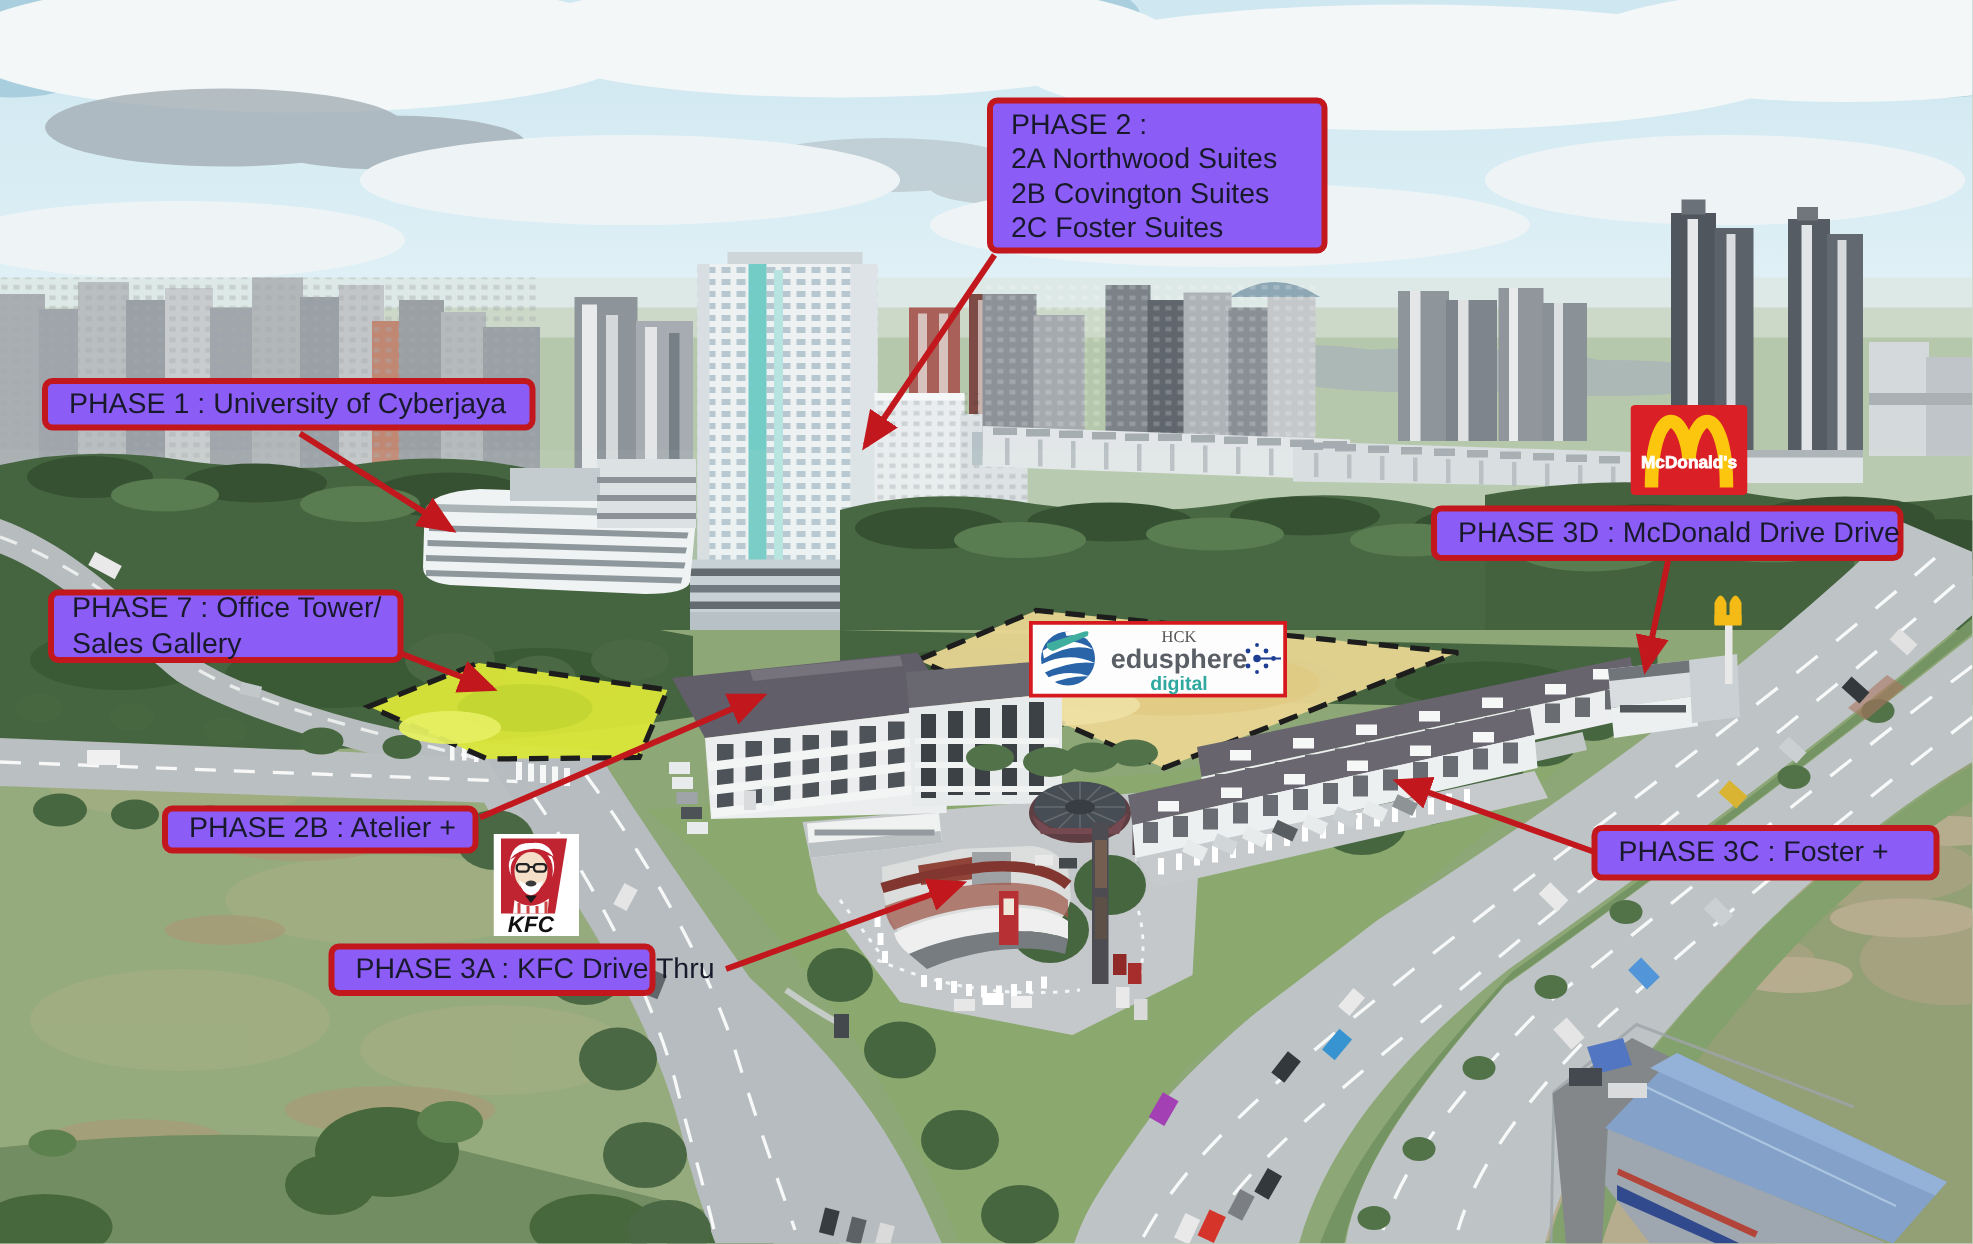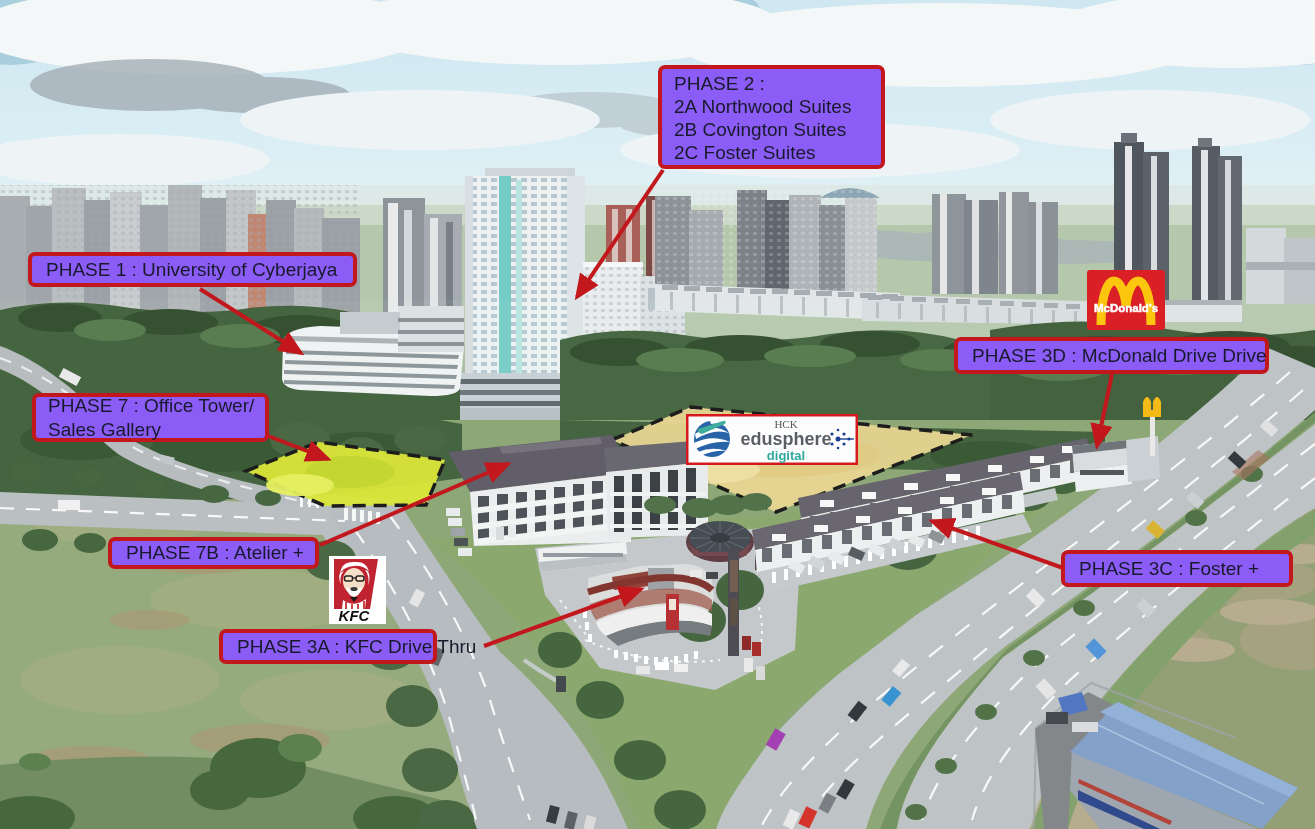--- a/index.html
+++ b/index.html
@@ -772,21 +772,21 @@
 <div class="lbl" style="left:658px;top:65px;width:227px;height:104px;padding:3px 12px;align-items:flex-start;line-height:23px;">
       <div>PHASE 2 :<br>2A Northwood Suites<br>2B Covington Suites<br>2C Foster Suites</div>
     </div>
 
 <div class="lbl" style="left:28px;top:252px;width:329px;height:35px;padding:4px 14px;">PHASE 1 : University of Cyberjaya</div>
 
 <div class="lbl" style="left:8px;top:393px;width:237px;height:49px;padding:0 12px;margin-left:24px;">
       <div>PHASE 7 : Office Tower/<br>Sales Gallery</div>
     </div>
 
-<div class="lbl" style="left:108px;top:537px;width:211px;height:32px;padding:0 14px;">PHASE 7B : Atelier +</div>
+<div class="lbl" style="left:108px;top:537px;width:211px;height:32px;padding:0 14px;">PHASE 2B : Atelier +</div>
 
 <div class="lbl" style="left:219px;top:629px;width:218px;height:35px;padding:0 14px;">PHASE 3A : KFC Drive Thru</div>
 
 <div class="lbl" style="left:954px;top:337px;width:315px;height:37px;padding:0 14px;">PHASE 3D : McDonald Drive Drive</div>
 
 <div class="lbl" style="left:1061px;top:550px;width:232px;height:37px;padding:0 14px;">PHASE 3C : Foster +</div>
 
 <svg style="left:1087px;top:270px;" width="78" height="60" viewBox="0 0 78 60">
 <rect x="0" y="0" width="78" height="60" rx="3" fill="#da1f26"></rect>
 <path d="M14,55 C14,24 21,11 27,11 C33,11 38,23 39,36 C40,23 45,11 51,11 C57,11 64,24 64,55" fill="none" stroke="#fcc60e" stroke-width="9"></path>

